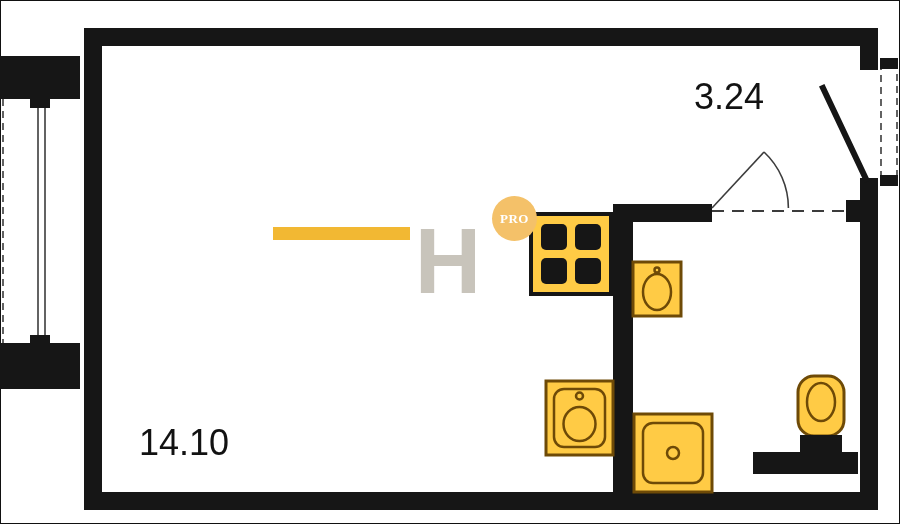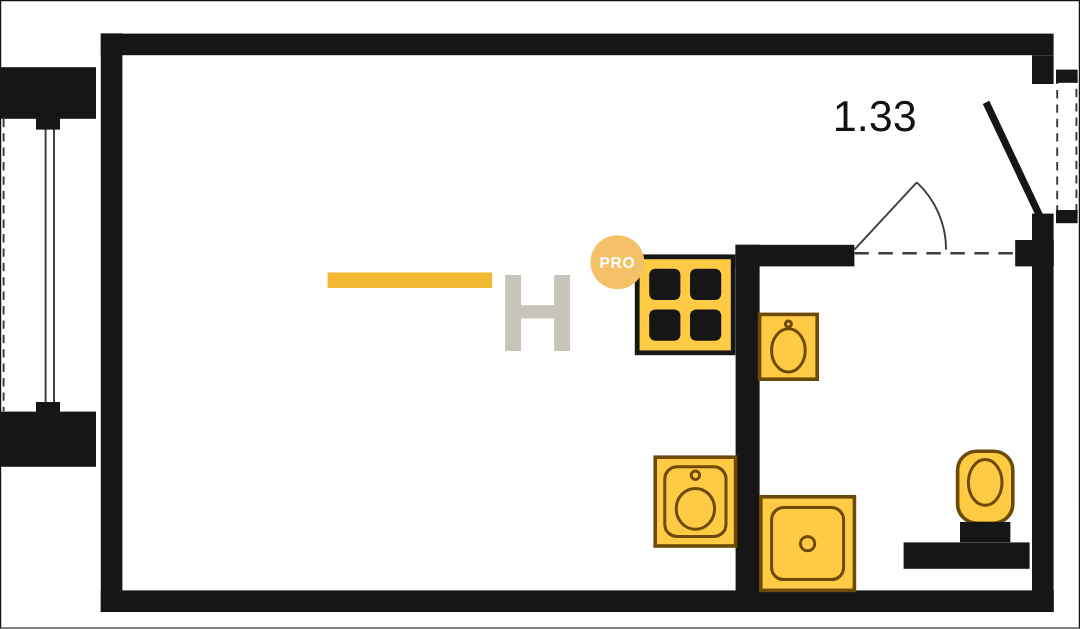--- a/index.html
+++ b/index.html
@@ -67,21 +67,21 @@
     color: var(--logo-gray);
   }
   .badge {
     position: absolute;
     left: 492px; top: 196px;
     width: 45px; height: 45px;
     border-radius: 50%;
     background: var(--badge-fill);
     display: flex; align-items: center; justify-content: center;
     color: var(--badge-text);
-    font-size: 13px; font-weight: 700; letter-spacing: .5px;
+    font-size: 13px; font-weight: 700; letter-spacing: .5px; font-family: Liberation Serif, serif;
   }
 </style>
 </head>
 <body>
 
 <div class="stage">
 
   <svg width="900" height="524" viewBox="0 0 900 524">
 
     <g>
@@ -151,14 +151,15 @@
       <ellipse class="fx-inner" cx="821" cy="402" rx="14" ry="19"></ellipse>
       <rect class="tank" x="800" y="435" width="42" height="17"></rect>
     </g>
   </svg>
 
   <div class="bar"></div>
 
   <div class="logo-h">H</div>
   <div class="badge">PRO</div>
 
-  <div class="lbl lbl-balcony">1.33</div>
+  <div class="lbl lbl-living">14.10</div>
+  <div class="lbl lbl-balcony">3.24</div>
 </div>
 
 </body></html>

